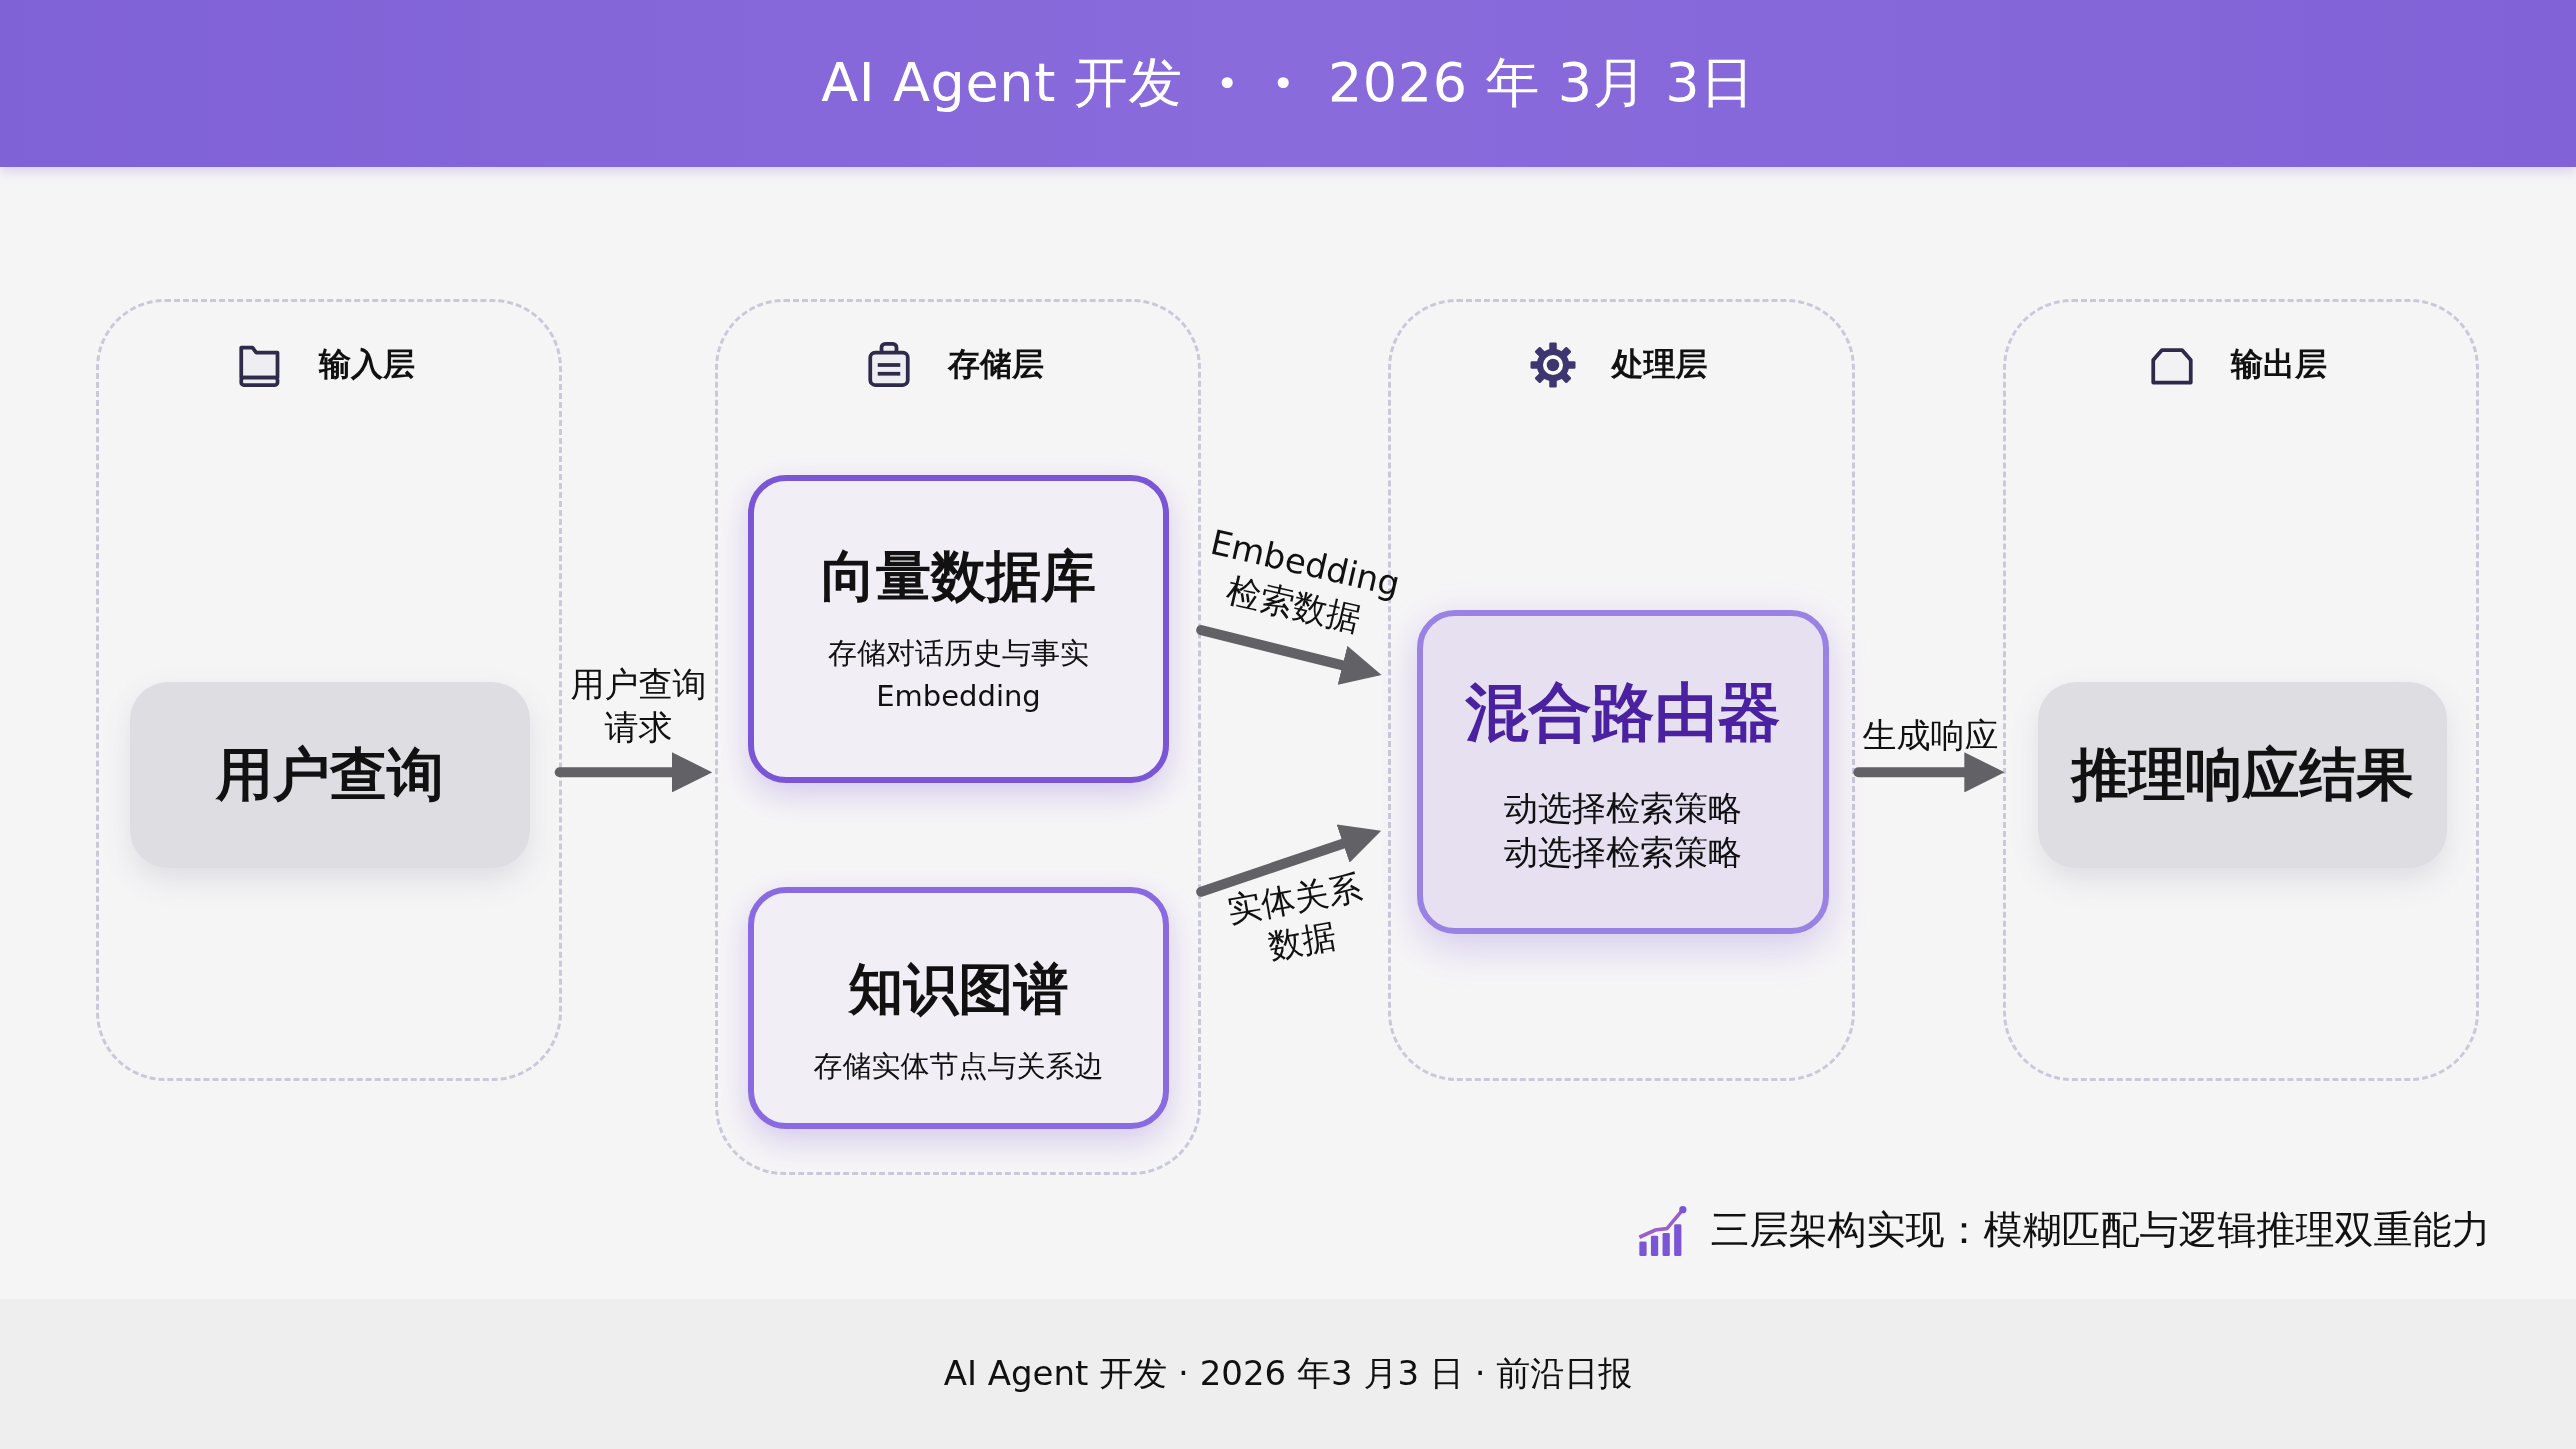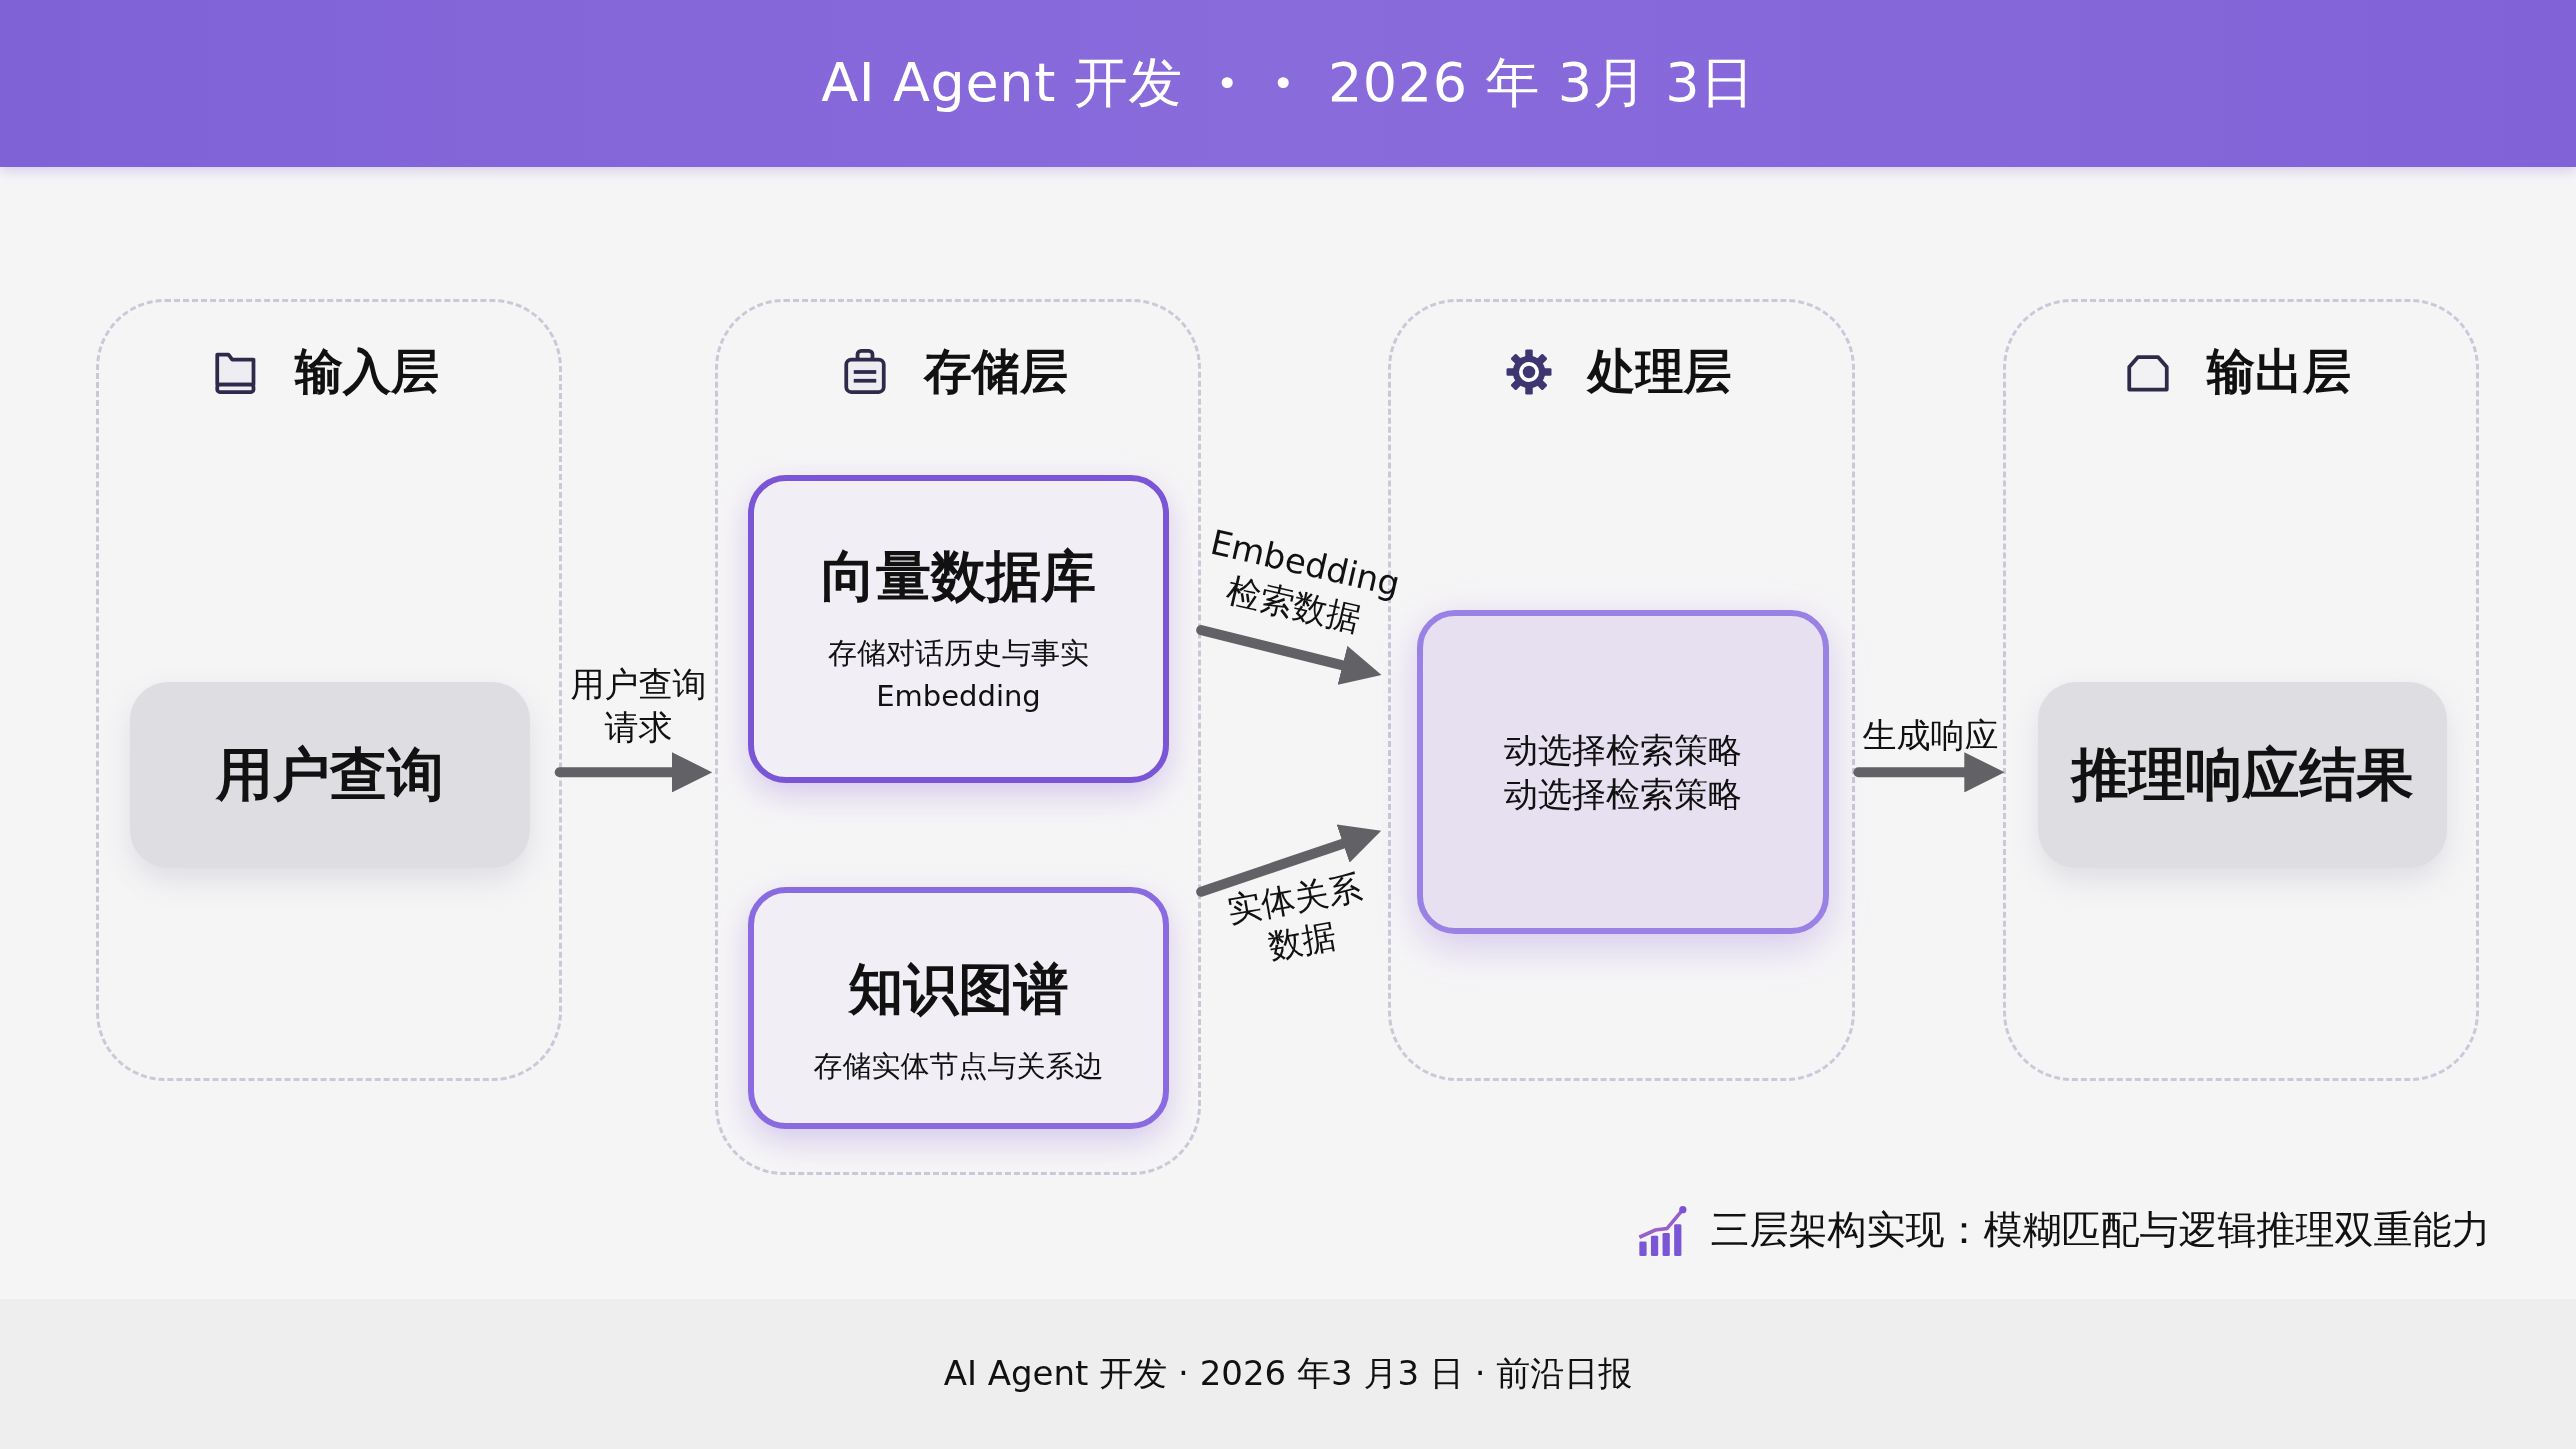--- a/index.html
+++ b/index.html
@@ -20,21 +20,21 @@
     display:flex; align-items:center; gap:33px;
   }
   .header-title .dot { font-size:38px; }
   .col {
     position:absolute; border:3.8px dashed #c9c9d9; border-radius:69px;
     box-sizing:border-box;
   }
   .col-head {
     position:absolute; left:0; right:8px; top:38px;
     display:flex; align-items:center; justify-content:center; gap:34px;
-    font-size:48px; font-weight:600; color:#111;
+    font-size:32px; font-weight:600; color:#111;
   }
   .col-head svg { width:50px; height:50px; }
   .card {
     position:absolute; box-sizing:border-box; border-radius:38px;
     display:flex; flex-direction:column; align-items:center; justify-content:center;
     text-align:center;
   }
   .card-gray {
     background:#dedde1;
     box-shadow:0 12.6px 31px rgba(60,60,90,0.12);
@@ -137,20 +137,21 @@
   <span class="s">存储对话历史与事实</span>
   <span class="s">Embedding</span>
 </div>
 
 <div class="card card-purple" style="left:748px; top:887px; width:421px; height:242px; border-color:#8a6ae0;">
   <span class="t" style="margin-top:25px; ">知识图谱</span>
   <span class="s">存储实体节点与关系边</span>
 </div>
 
 <div class="card card-router" style="left:1417px; top:610px; width:412px; height:324px;">
+  <span class="t">混合路由器</span>
   <span class="s">动选择检索策略</span>
   <span class="s">动选择检索策略</span>
 </div>
 
 <div class="card card-gray" style="left:2038px; top:682px; width:409px; height:186px;">
   <span class="t">推理响应结果</span>
 </div>
 
 <svg class="arrows" width="2576" height="1449" viewBox="0 0 4096 2304">
   <defs>

